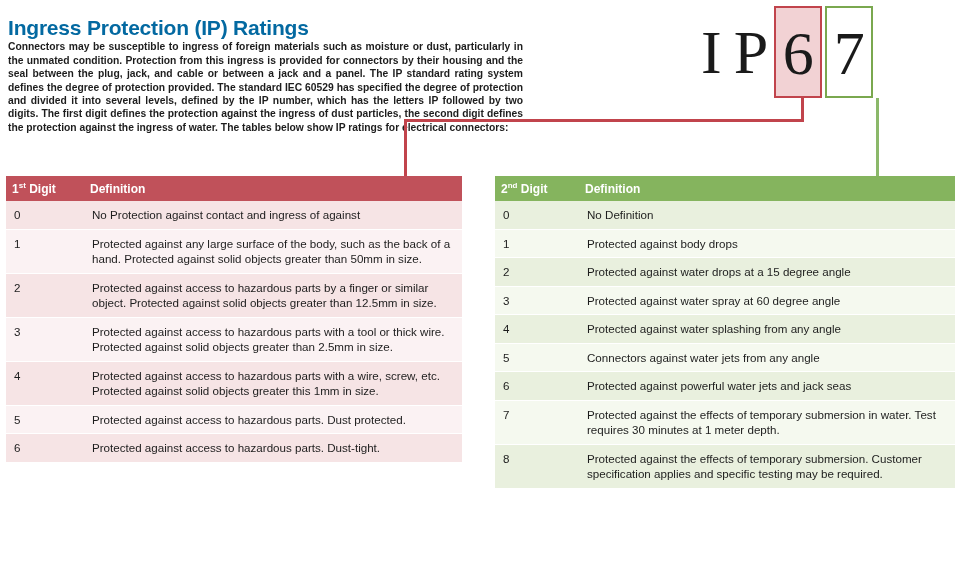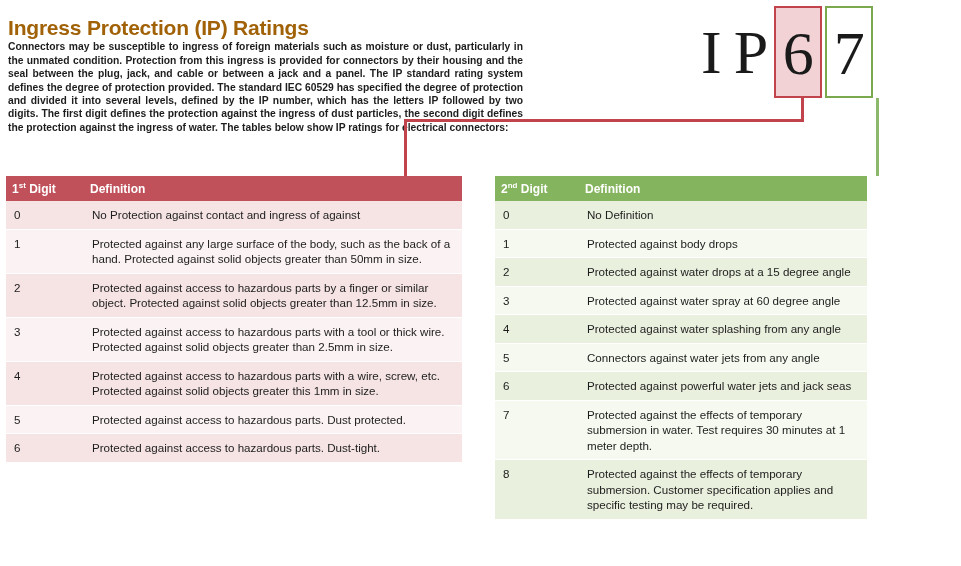--- a/index.html
+++ b/index.html
@@ -16,21 +16,21 @@
     overflow: hidden;
   }
 
   
   #page-title {
     position: absolute;
     left: 8px;
     top: 2px;
     font-size: 21px;
     font-weight: bold;
-    color: #a16207;
+    color: #0369a1;
     letter-spacing: -0.2px;
   }
   #intro-paragraph {
     position: absolute;
     left: 8px;
     top: 30px;
     width: 515px;
     font-size: 10.3px;
     line-height: 13.4px;
     font-weight: bold;
@@ -84,21 +84,21 @@
   #connector-green-v1 { left: 876px; top: 98px; width: 3px; height: 78px; background: #8bb86a; }
 
   
   .ip-table {
     position: absolute;
     border-collapse: collapse;
     font-size: 11.5px;
     table-layout: fixed;
   }
   #table-first-digit { left: 6px; top: 176px; width: 456px; }
-  #table-second-digit { left: 495px; top: 176px; width: 372px; }
+  #table-second-digit { left: 495px; top: 176px; width: 460px; }
 
   .ip-table th {
     text-align: left;
     font-weight: bold;
     color: #ffffff;
     font-size: 12px;
     padding: 5px 6px;
     vertical-align: middle;
   }
   #table-first-digit th { background: #c0515a; }

